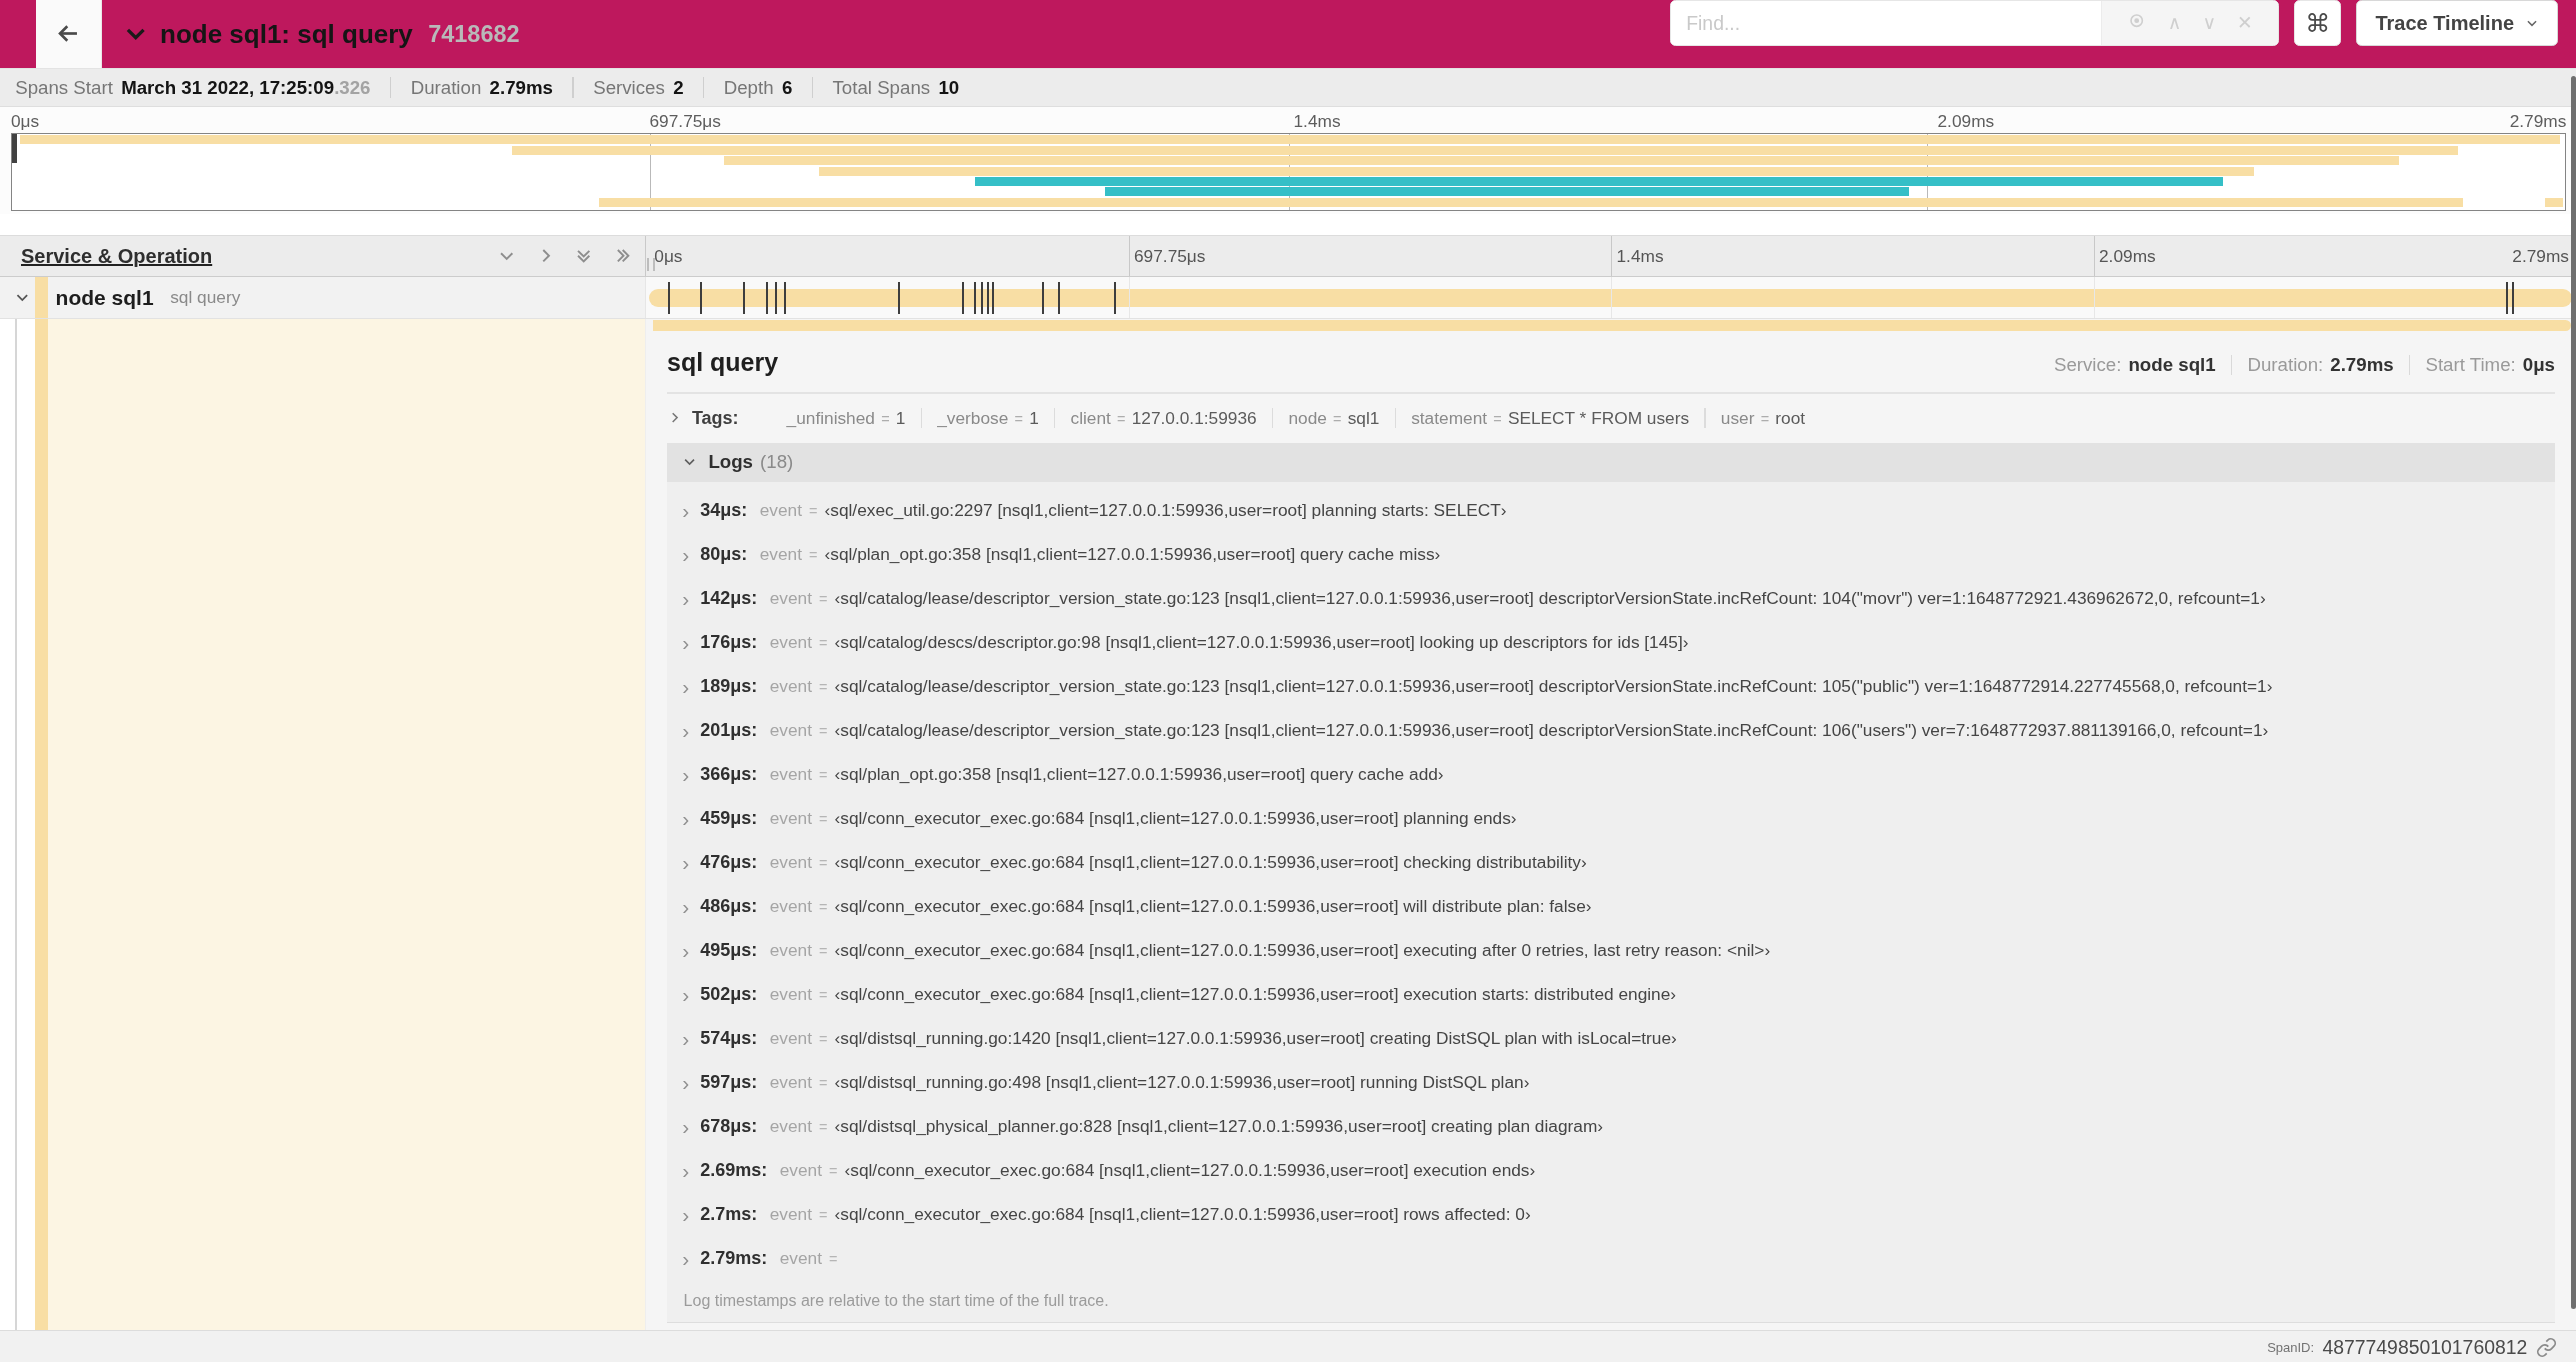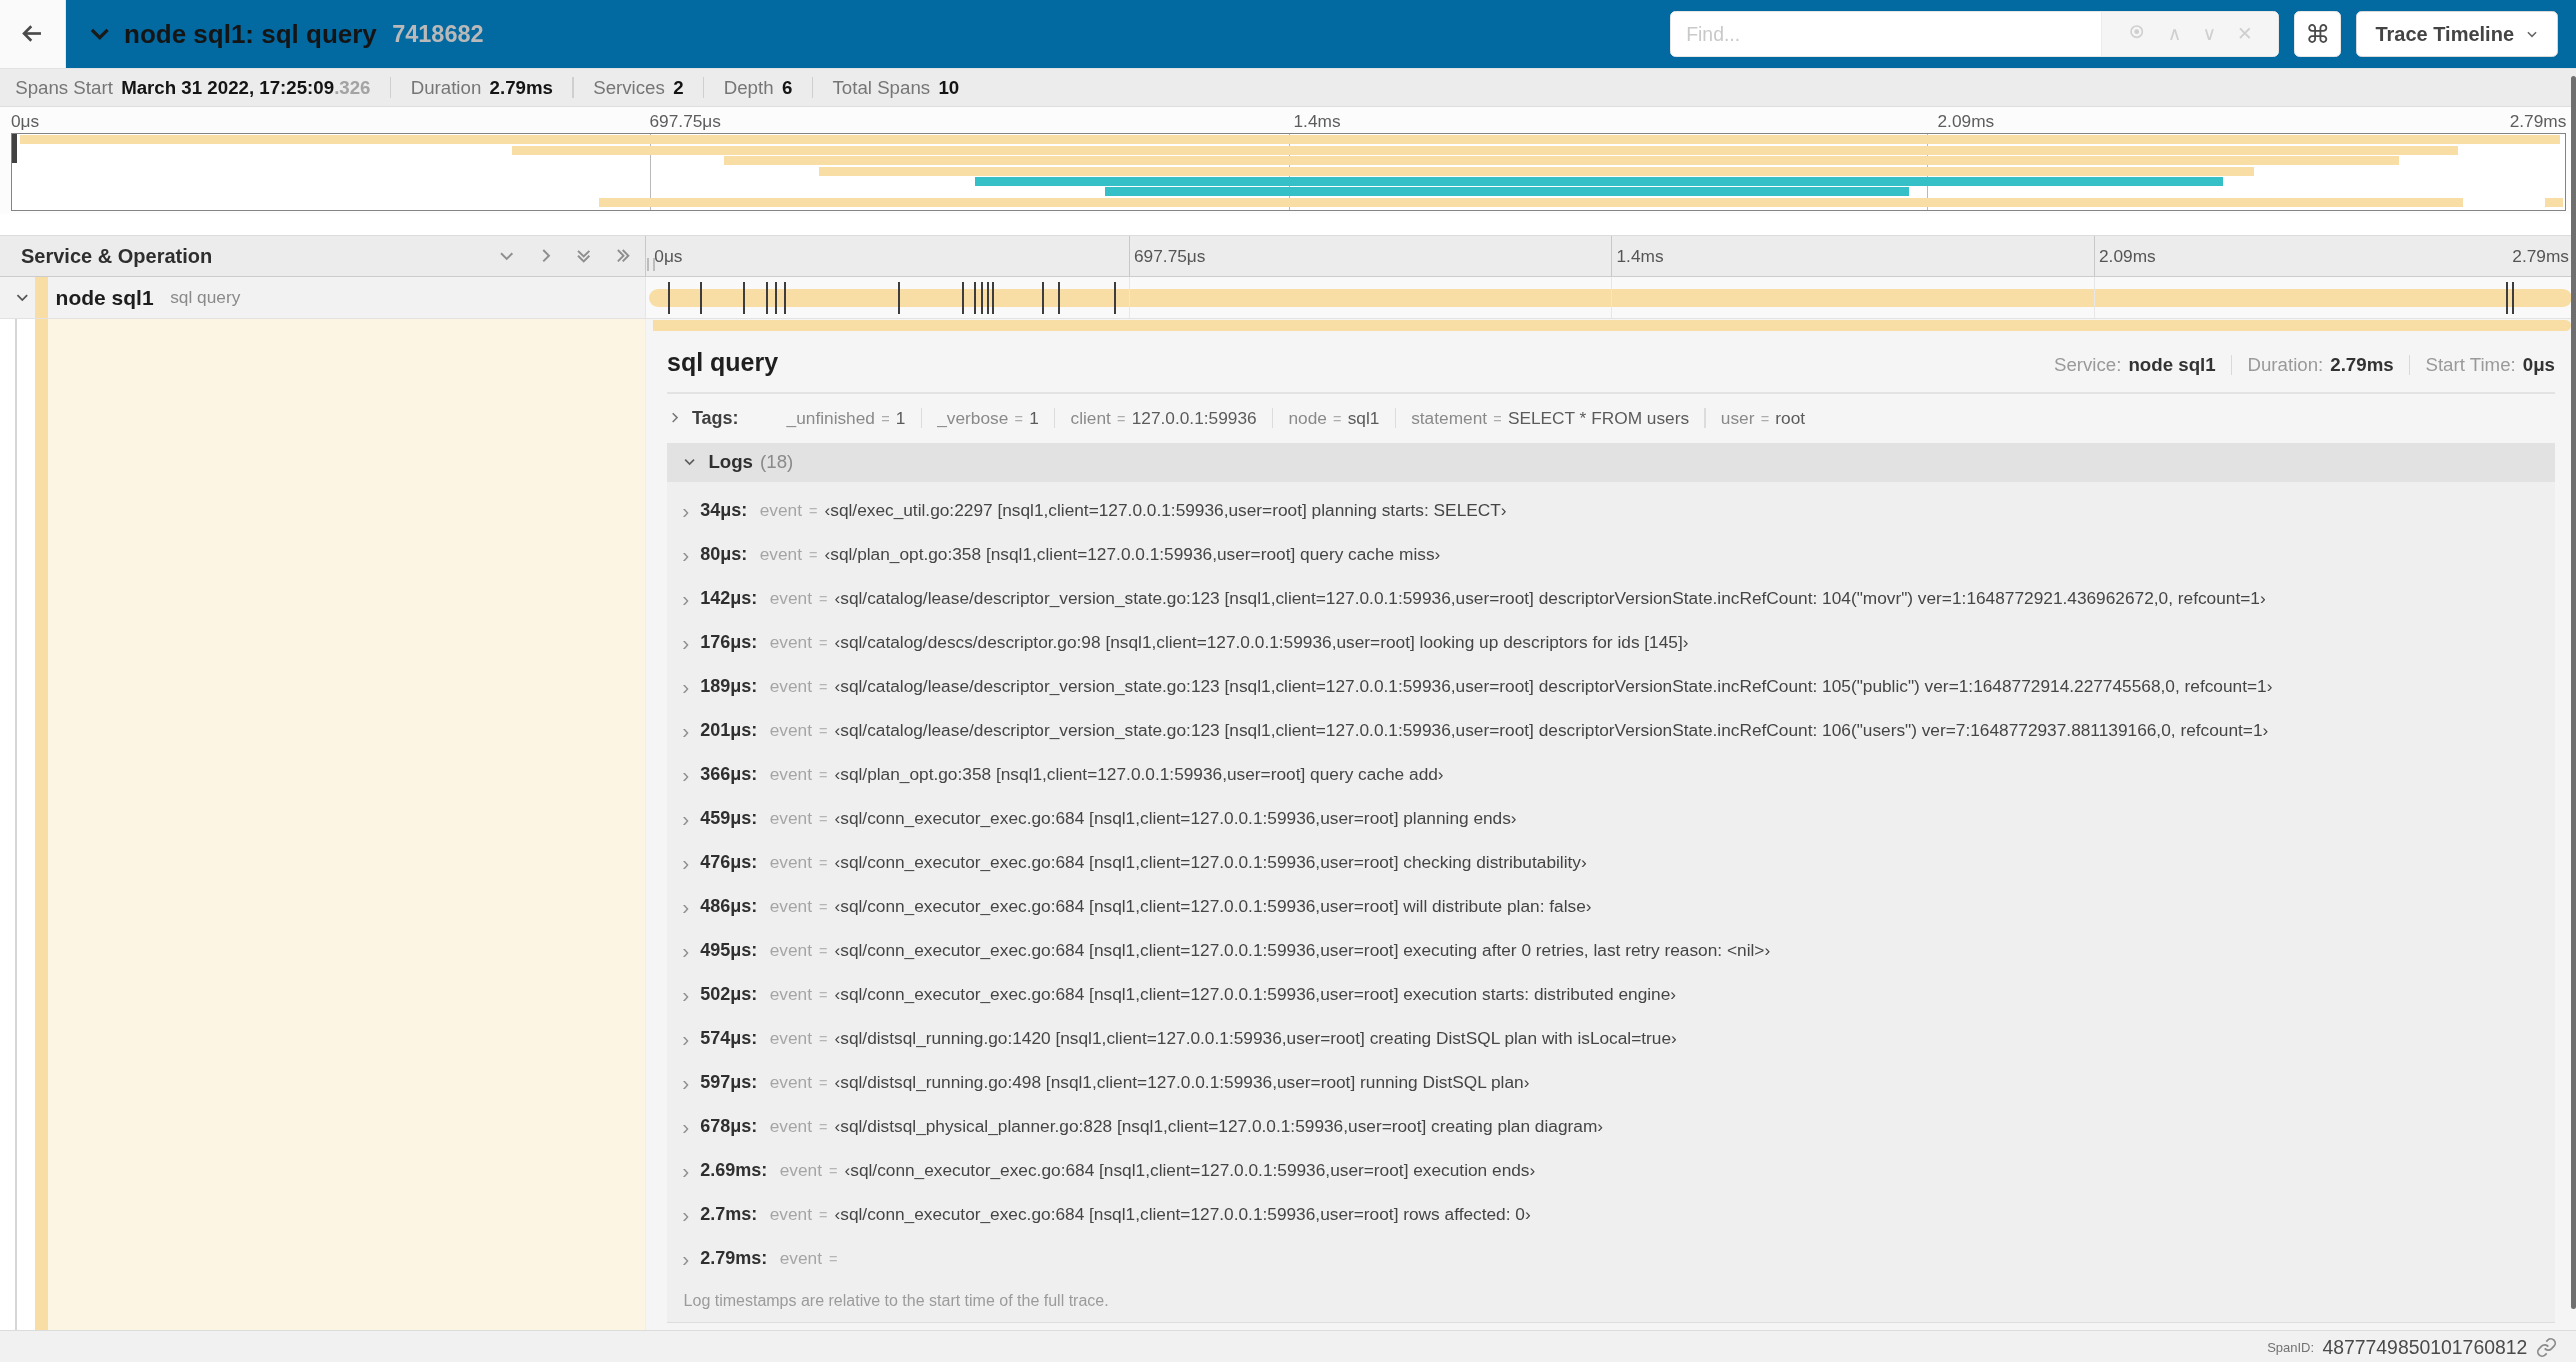--- a/index.html
+++ b/index.html
@@ -1,21 +1,21 @@
 <!DOCTYPE html>
 <html style="font-size:11px"><head>
 <meta charset="utf-8">
 <style>
   * { margin:0; padding:0; box-sizing:border-box; }
   html,body { background:#fff; }
   body { font-family:"Liberation Sans","DejaVu Sans",sans-serif; color:#222; }
   .app { position:relative; width:2576px; height:1363px; background:#fff; overflow:hidden; }
 
   
-  .topbar { height:69px; display:flex; align-items:center; border-bottom:1.4px solid #e3e3e3; background:#0369a1; }
+  .topbar { height:69px; display:flex; border-bottom:1.4px solid #e3e3e3; background:#be185d;padding-left:36px; }
   .back-btn { width:66px; height:100%; display:flex; align-items:center; justify-content:center; background:#fafafa; border-right:1.4px solid #e8e8e8; cursor:pointer; color:#4a4a4a; }
   .title-wrap { display:flex; align-items:center; gap:12.5px; margin-left:22px; }
   .title-chevron { color:#1a1a1a; display:flex; }
   .trace-title { font-size:26px; font-weight:bold; color:#151515; }
   .trace-id { font-size:23.5px; color:#b9b9b9; font-weight:bold; margin-left:2.8px; }
   .topbar-spacer { flex:1; }
   .find-group { display:flex; align-items:stretch; height:46px; width:609px; border:1.4px solid #e6e6e6; border-radius:5.5px; overflow:hidden; background:#fff; }
   .find-input { flex:1; border:none; outline:none; font-size:19.4px; padding:0 15.2px; color:#444; font-family:inherit; background:#fff; }
   .find-input::placeholder { color:#c9c9c9; }
   .find-icons { width:177px; background:#f5f5f5; border-left:1.4px solid #ececec; display:flex; align-items:center; justify-content:center; gap:21px; color:#cfcfcf; }
@@ -37,21 +37,21 @@
   .mini-labels { position:relative; height:26px; font-size:17.3px; color:#5d5d5d; }
   .mini-labels span { position:absolute; top:4.2px; white-space:nowrap; }
   .mini-map-area { position:absolute; left:11px; right:9.7px; top:26px; height:78px; background:#fff; border:1.4px solid #848484; }
   .mini-grid { position:absolute; top:0; bottom:0; width:0.7px; background:#b9b9b9; }
   .mini-bar { position:absolute; height:9px; }
   .c-tan { background:#F8DEA4; }
   .c-teal { background:#35bfc7; }
   .mini-handle { position:absolute; left:0; top:0; width:4.8px; height:29px; background:#414141; }
 
   
-  .sec-header { margin-top:21px; height:42px; display:flex; background:#ececec; border-top:1.4px solid #dcdcdc; border-bottom:1.4px solid #cccccc; }
+  .sec-header { margin-top:21px; height:42px; display:flex; background:#ececec; border-top:1.4px solid #dcdcdc; border-bottom:1.4px solid #cccccc;text-decoration:underline; }
   .sec-left { width:646px; display:flex; align-items:center; padding:0 12.5px 0 21px; border-right:1.4px solid #c9c9c9; position:relative; }
   .sec-left-title { font-size:20px; font-weight:bold; color:#2e2e2e; }
   .sec-icons { margin-left:auto; display:flex; align-items:center; gap:19.4px; color:#8e8e8e; }
   .sec-icons span { display:flex; cursor:pointer; }
   .col-grip { position:absolute; right:-9.7px; bottom:5.5px; display:flex; gap:3.5px; z-index:2; }
   .col-grip i { display:block; width:2.1px; height:12.5px; background:#bdbdbd; }
   .sec-right { flex:1; position:relative; font-size:17.3px; color:#555; }
   .axis-tick { position:absolute; top:9.7px; white-space:nowrap; }
   .vgrid { position:absolute; top:0; bottom:0; width:0.7px; background:#c8c8c8; }
 

